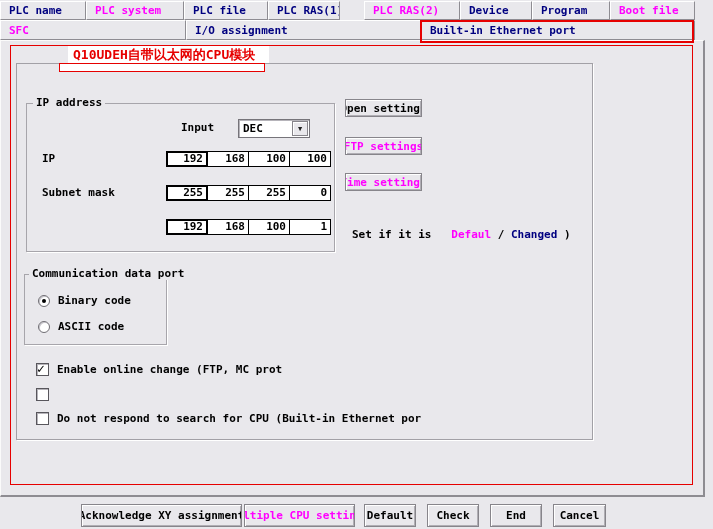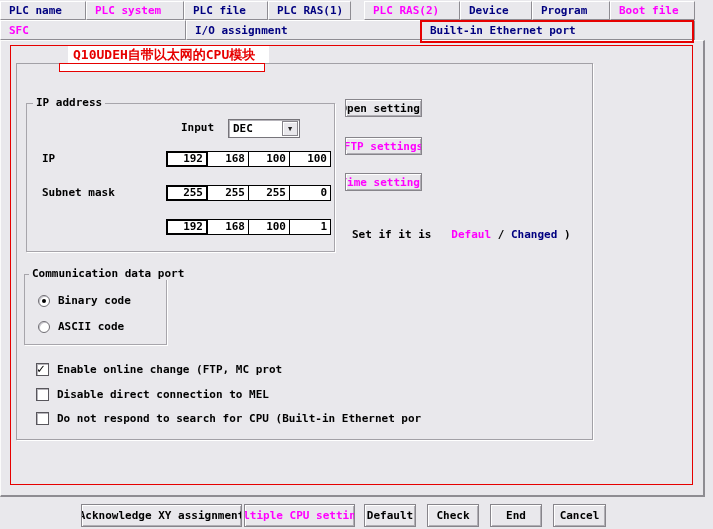--- a/index.html
+++ b/index.html
@@ -50,21 +50,21 @@
     white-space:nowrap;overflow:hidden;cursor:default;z-index:3;
     font-family:inherit;font-weight:bold;
   }
   .octrow{position:absolute;display:flex;z-index:3;}
   .oct{
     width:42px;height:16px;border:1px solid #000;background:#fff;margin-left:-1px;
     font-size:11px;line-height:13px;text-align:right;padding-right:3px;
   }
   .oct.first{border-width:2px;margin-left:0;line-height:11px;}
   .combo{
-    position:absolute;left:228px;top:119px;width:72px;height:19px;background:#fff;
+    position:absolute;left:238px;top:119px;width:72px;height:19px;background:#fff;
     border:1px solid #76747a;box-shadow:inset 1px 1px 0 #b6b4ba;z-index:3;text-decoration:underline;
   }
   .combo .val{position:absolute;left:4px;top:2px;font-size:11px;line-height:14px;}
   .combo .drop{
     position:absolute;right:1px;top:1px;width:16px;height:15px;background:#e9e8ec;
     border:1px solid #87858b;box-shadow:inset 1px 1px 0 #ffffff;
     display:flex;align-items:center;justify-content:center;font-size:7px;color:#222;
   }
   .radio{
     position:absolute;width:12px;height:12px;border-radius:50%;background:#fff;
@@ -87,21 +87,21 @@
   .hl-tab-box{position:absolute;left:420px;top:20px;width:274px;height:23px;border:2px solid #e60000;z-index:11;pointer-events:none;}
 </style>
 </head>
 <body>
 
 <div class="canvas">
 
   <div class="tab navy" style="left:0;top:1px;width:86px">PLC name</div>
   <div class="tab magenta" style="left:86px;top:1px;width:98px">PLC system</div>
   <div class="tab navy" style="left:184px;top:1px;width:84px">PLC file</div>
-  <div class="tab navy" style="left:268px;top:1px;width:83px">PLC RAS(1)</div>
+  <div class="tab navy" style="left:268px;top:1px;width:72px">PLC RAS(1)</div>
   <div class="tab magenta" style="left:364px;top:1px;width:96px">PLC RAS(2)</div>
   <div class="tab navy" style="left:460px;top:1px;width:72px">Device</div>
   <div class="tab navy" style="left:532px;top:1px;width:78px">Program</div>
   <div class="tab magenta" style="left:610px;top:1px;width:85px">Boot file</div>
 
   <div class="tab r2 magenta" style="left:0;top:20px;width:186px">SFC</div>
   <div class="tab r2 navy" style="left:186px;top:20px;width:235px">I/O assignment</div>
   <div class="tab r2 navy" style="left:421px;top:20px;width:274px">Built-in Ethernet port</div>
   <div class="hl-tab-box"></div>
 
@@ -160,21 +160,20 @@
 
   <div class="radio" style="left:38px;top:321px"></div>
   <div class="lbl" style="left:58px;top:321px;line-height:12px">ASCII code</div>
 
   <div class="checkbox on" style="left:36px;top:363px">
       <span class="check">✓</span>
     </div>
   <div class="lbl" style="left:57px;top:363px;line-height:13px">Enable online change (FTP, MC prot</div>
 
   <div class="checkbox" style="left:36px;top:388px"></div>
-  <div class="lbl" style="left:57px;top:388px;line-height:13px">Disable direct connection to MEL</div>
 
   <div class="checkbox" style="left:36px;top:412px"></div>
   <div class="lbl" style="left:57px;top:412px;line-height:13px">Do not respond to search for CPU (Built-in Ethernet por</div>
 
   <div class="btn3d" style="left:81px;top:504px;width:161px;height:23px">Acknowledge XY assignment</div>
   <div class="btn3d magenta" style="left:244px;top:504px;width:111px;height:23px">Multiple CPU settings</div>
   <div class="btn3d" style="left:364px;top:504px;width:52px;height:23px">Default</div>
   <div class="btn3d" style="left:427px;top:504px;width:52px;height:23px">Check</div>
   <div class="btn3d" style="left:490px;top:504px;width:52px;height:23px">End</div>
   <div class="btn3d" style="left:553px;top:504px;width:53px;height:23px">Cancel</div>

